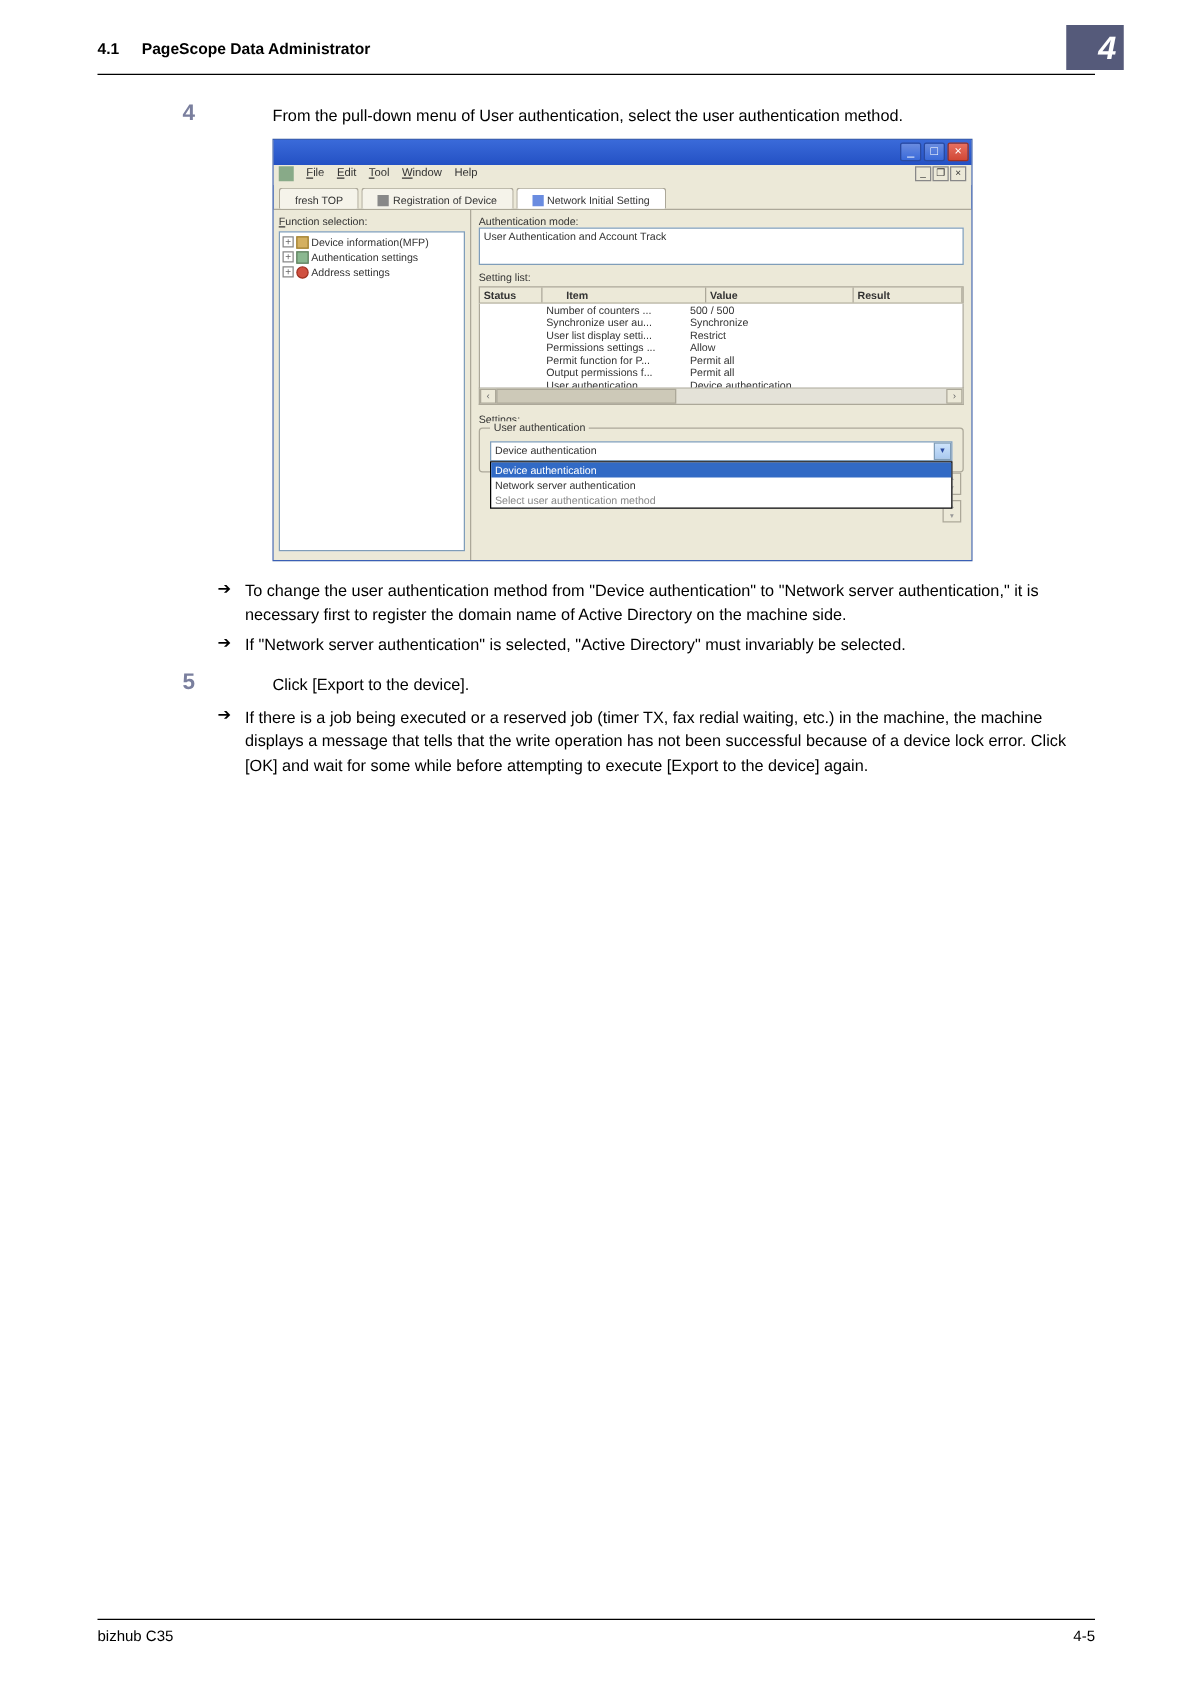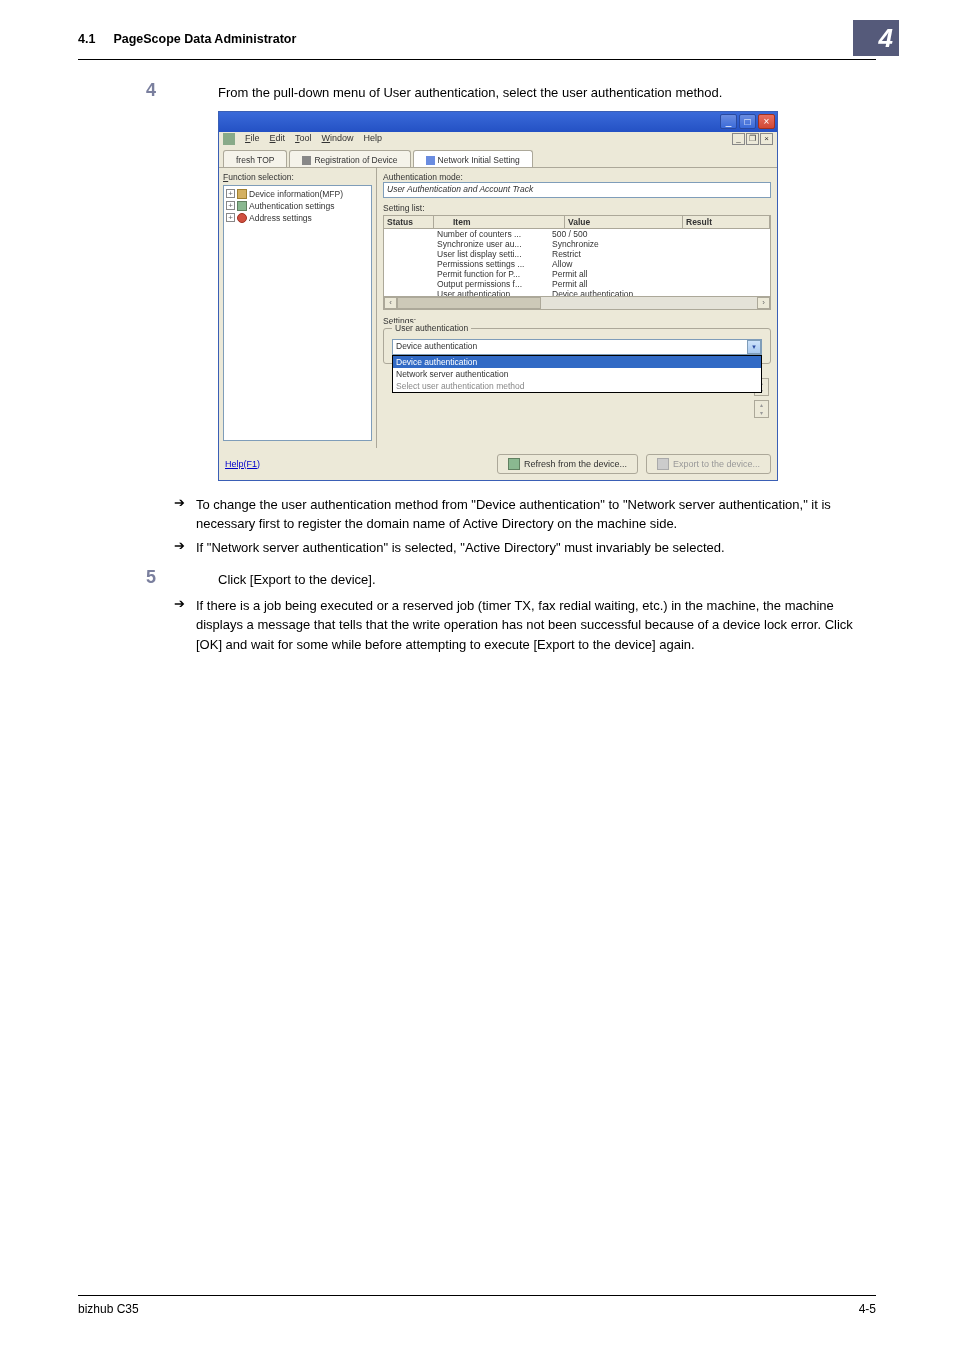--- a/index.html
+++ b/index.html
@@ -157,26 +157,25 @@
   .ico-dev { background: #d4b060; border: 1px solid #a08030; }
   .ico-auth { background: #8ab890; border: 1px solid #608060; }
   .ico-addr { background: #d05040; border: 1px solid #a03020; border-radius: 50%; }
   .right-pane { flex: 1; padding: 4px 6px; font-size: 8.5px; display: flex; flex-direction: column; }
   .rp-row { margin-bottom: 2px; }
   .rp-row label { display: block; }
   .rp-field {
     width: 100%;
     background: #fff;
     border: 1px solid #7f9db9;
-    height: 16px;
+    height: 30px;
     padding: 1px 3px;
     font-size: 8.5px;
     white-space: nowrap;
     overflow: hidden;
-    font-style: italic;
   }
   .listhead {
     display: flex;
     background: #ece9d8;
     border: 1px solid #aca899;
     font-size: 8.5px;
     font-weight: bold;
   }
   .listhead .col { padding: 1px 3px; border-right: 1px solid #aca899; }
   .col-status { width: 50px; }
@@ -463,32 +462,20 @@
               <div>▴</div>
               <div>▾</div>
             </div>
           <div class="spin">
               <div>▴</div>
               <div>▾</div>
             </div>
         </div>
       </div>
     </div>
-    <div class="bottom-bar">
-      <a class="helplink">Help(F1)</a>
-      <div class="spacer"></div>
-      <div class="btn">
-        <span class="bico"></span>
-        <span>Refresh from the device...</span>
-      </div>
-      <div class="btn disabled">
-        <span class="bico"></span>
-        <span>Export to the device...</span>
-      </div>
-    </div>
   </div>
 
   <div class="bullet-line">
     <div class="bullet-arrow">➔</div>
     <div class="bullet-text">To change the user authentication method from "Device authentication" to "Network server authentication," it is necessary first to register the domain name of Active Directory on the machine side.</div>
   </div>
   <div class="bullet-line">
     <div class="bullet-arrow">➔</div>
     <div class="bullet-text">If "Network server authentication" is selected, "Active Directory" must invariably be selected.</div>
   </div>

